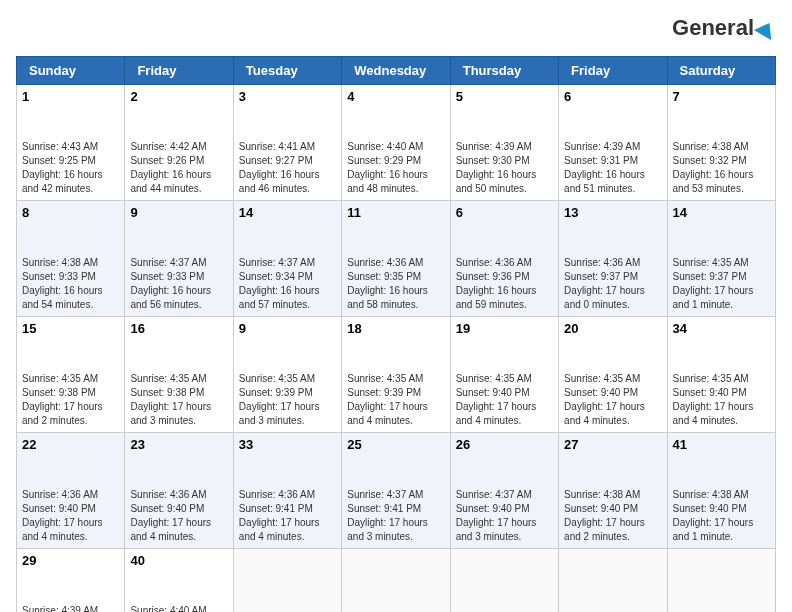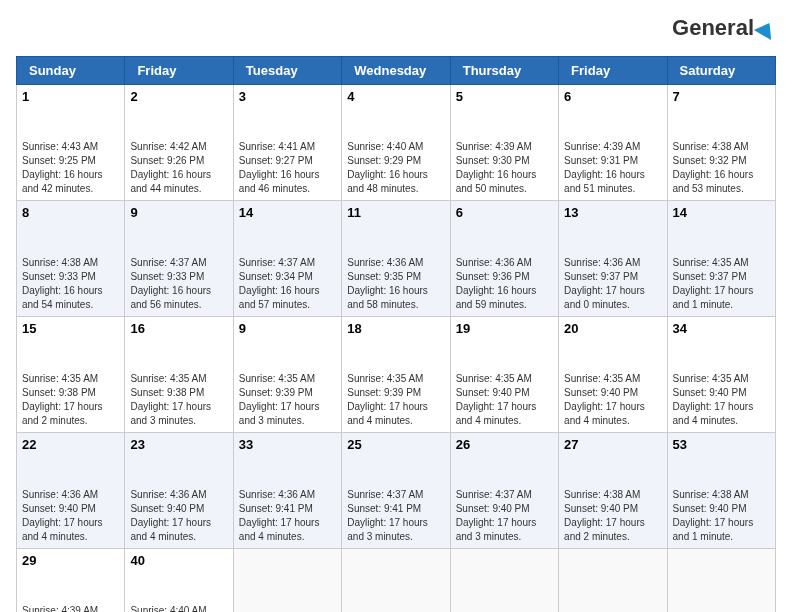--- a/index.html
+++ b/index.html
@@ -235,21 +235,21 @@
         </td>
         <td>
           <span class="day-num">26</span>
           <div class="day-info">Sunrise: 4:37 AM<br>Sunset: 9:40 PM<br>Daylight: 17 hours and 3 minutes.</div>
         </td>
         <td>
           <span class="day-num">27</span>
           <div class="day-info">Sunrise: 4:38 AM<br>Sunset: 9:40 PM<br>Daylight: 17 hours and 2 minutes.</div>
         </td>
         <td>
-          <span class="day-num">53</span>
+          <span class="day-num">41</span>
           <div class="day-info">Sunrise: 4:38 AM<br>Sunset: 9:40 PM<br>Daylight: 17 hours and 1 minute.</div>
         </td>
       </tr>
       <tr>
         <td>
           <span class="day-num">29</span>
           <div class="day-info">Sunrise: 4:39 AM<br>Sunset: 9:40 PM<br>Daylight: 17 hours and 1 minute.</div>
         </td>
         <td>
           <span class="day-num">40</span>

